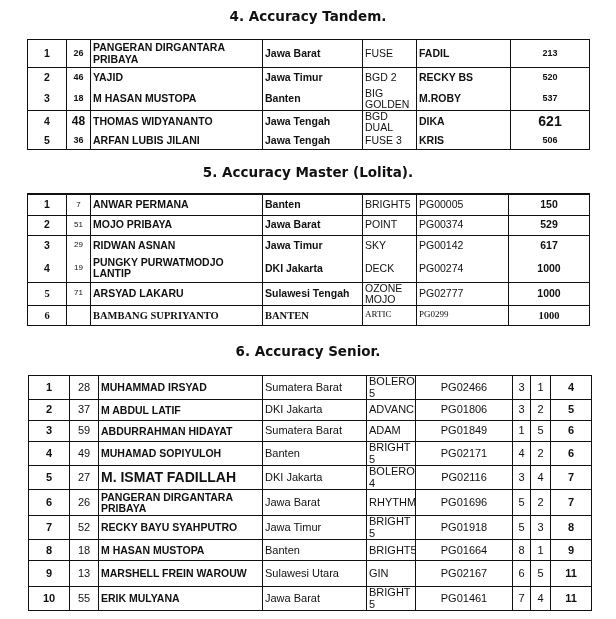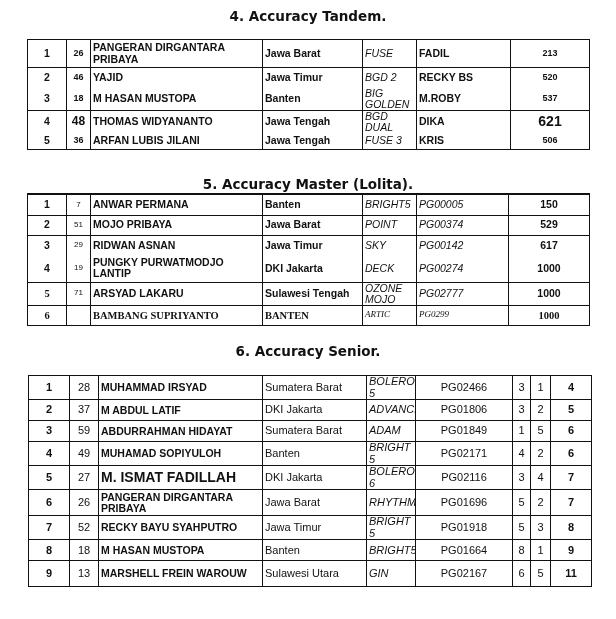--- a/index.html
+++ b/index.html
@@ -2,21 +2,21 @@
 <html><head>
 <meta charset="utf-8">
 <style>
   html, body { margin:0; padding:0; background:#ffffff; }
   body { width:616px; height:619px; position:relative; overflow:hidden; font-family:"Liberation Sans", sans-serif; color:#111; }
   .title { position:absolute; left:0; width:616px; text-align:center; font-family:"DejaVu Sans", sans-serif; font-weight:bold; font-size:13.5px; color:#111; }
   table { position:absolute; border-collapse:collapse; table-layout:fixed; }
   td { border:1px solid #111; padding:0 2px; overflow:hidden; white-space:nowrap; vertical-align:middle; line-height:1.05; }
   .c { text-align:center; }
   .b { font-weight:bold; }
-  .sm { font-size:8px; font-weight:normal; white-space:normal;font-style:italic; }
+  .sm { font-size:8px; font-weight:normal; white-space:normal; }
   .wrap { white-space:normal; }
   .serif { font-family:"Liberation Serif", serif; }
   .nobt td { border-top:none; }
   .nobb td { border-bottom:none; }
   #t1 td { font-size:10.5px; }
   #t2 td { font-size:10.5px; }
   #t2 { border-top:2px solid #111; }
   #t3 td { font-size:11px; }
 </style>
 </head>
@@ -76,21 +76,21 @@
     <td class="c b" style="font-size:9px">36</td>
     <td class="b">ARFAN LUBIS JILANI</td>
     <td class="b">Jawa Tengah</td>
     <td class="sm">FUSE 3</td>
     <td class="b">KRIS</td>
     <td class="c b" style="font-size:9px">506</td>
   </tr>
 </tbody>
   </table>
 
-<div class="title" style="top:176px;">5.  Accuracy Master (Lolita).</div>
+<div class="title" style="top:164px;">5.  Accuracy Master (Lolita).</div>
 
 <table id="t2" style="left:27px; top:193px; width:562px;">
   <colgroup>
       <col style="width:39px">
       <col style="width:24px">
       <col style="width:172px">
       <col style="width:100px">
       <col style="width:54px">
       <col style="width:92px">
       <col style="width:81px">
@@ -210,21 +210,21 @@
     <td class="c">PG02171</td>
     <td class="c">4</td>
     <td class="c">2</td>
     <td class="c b">6</td>
   </tr>
   <tr style="height:22px">
     <td class="c b">5</td>
     <td class="c">27</td>
     <td class="b" style="font-size:14px">M. ISMAT FADILLAH</td>
     <td>DKI Jakarta</td>
-    <td class="sm">BOLERO 6</td>
+    <td class="sm">BOLERO 4</td>
     <td class="c">PG02116</td>
     <td class="c">3</td>
     <td class="c">4</td>
     <td class="c b">7</td>
   </tr>
   <tr style="height:26px">
     <td class="c b">6</td>
     <td class="c">26</td>
     <td class="b wrap" style="font-size:10.5px">PANGERAN DIRGANTARA PRIBAYA</td>
     <td>Jawa Barat</td>
@@ -260,14 +260,25 @@
     <td class="c b">9</td>
     <td class="c">13</td>
     <td class="b wrap" style="font-size:10.5px">MARSHELL FREIN WAROUW</td>
     <td>Sulawesi Utara</td>
     <td class="sm">GIN</td>
     <td class="c">PG02167</td>
     <td class="c">6</td>
     <td class="c">5</td>
     <td class="c b">11</td>
   </tr>
+  <tr style="height:21px">
+    <td class="c b">10</td>
+    <td class="c">55</td>
+    <td class="b" style="font-size:10.5px">ERIK MULYANA</td>
+    <td>Jawa Barat</td>
+    <td class="sm">BRIGHT 5</td>
+    <td class="c">PG01461</td>
+    <td class="c">7</td>
+    <td class="c">4</td>
+    <td class="c b">11</td>
+  </tr>
 </tbody>
   </table>
 
 </body></html>

